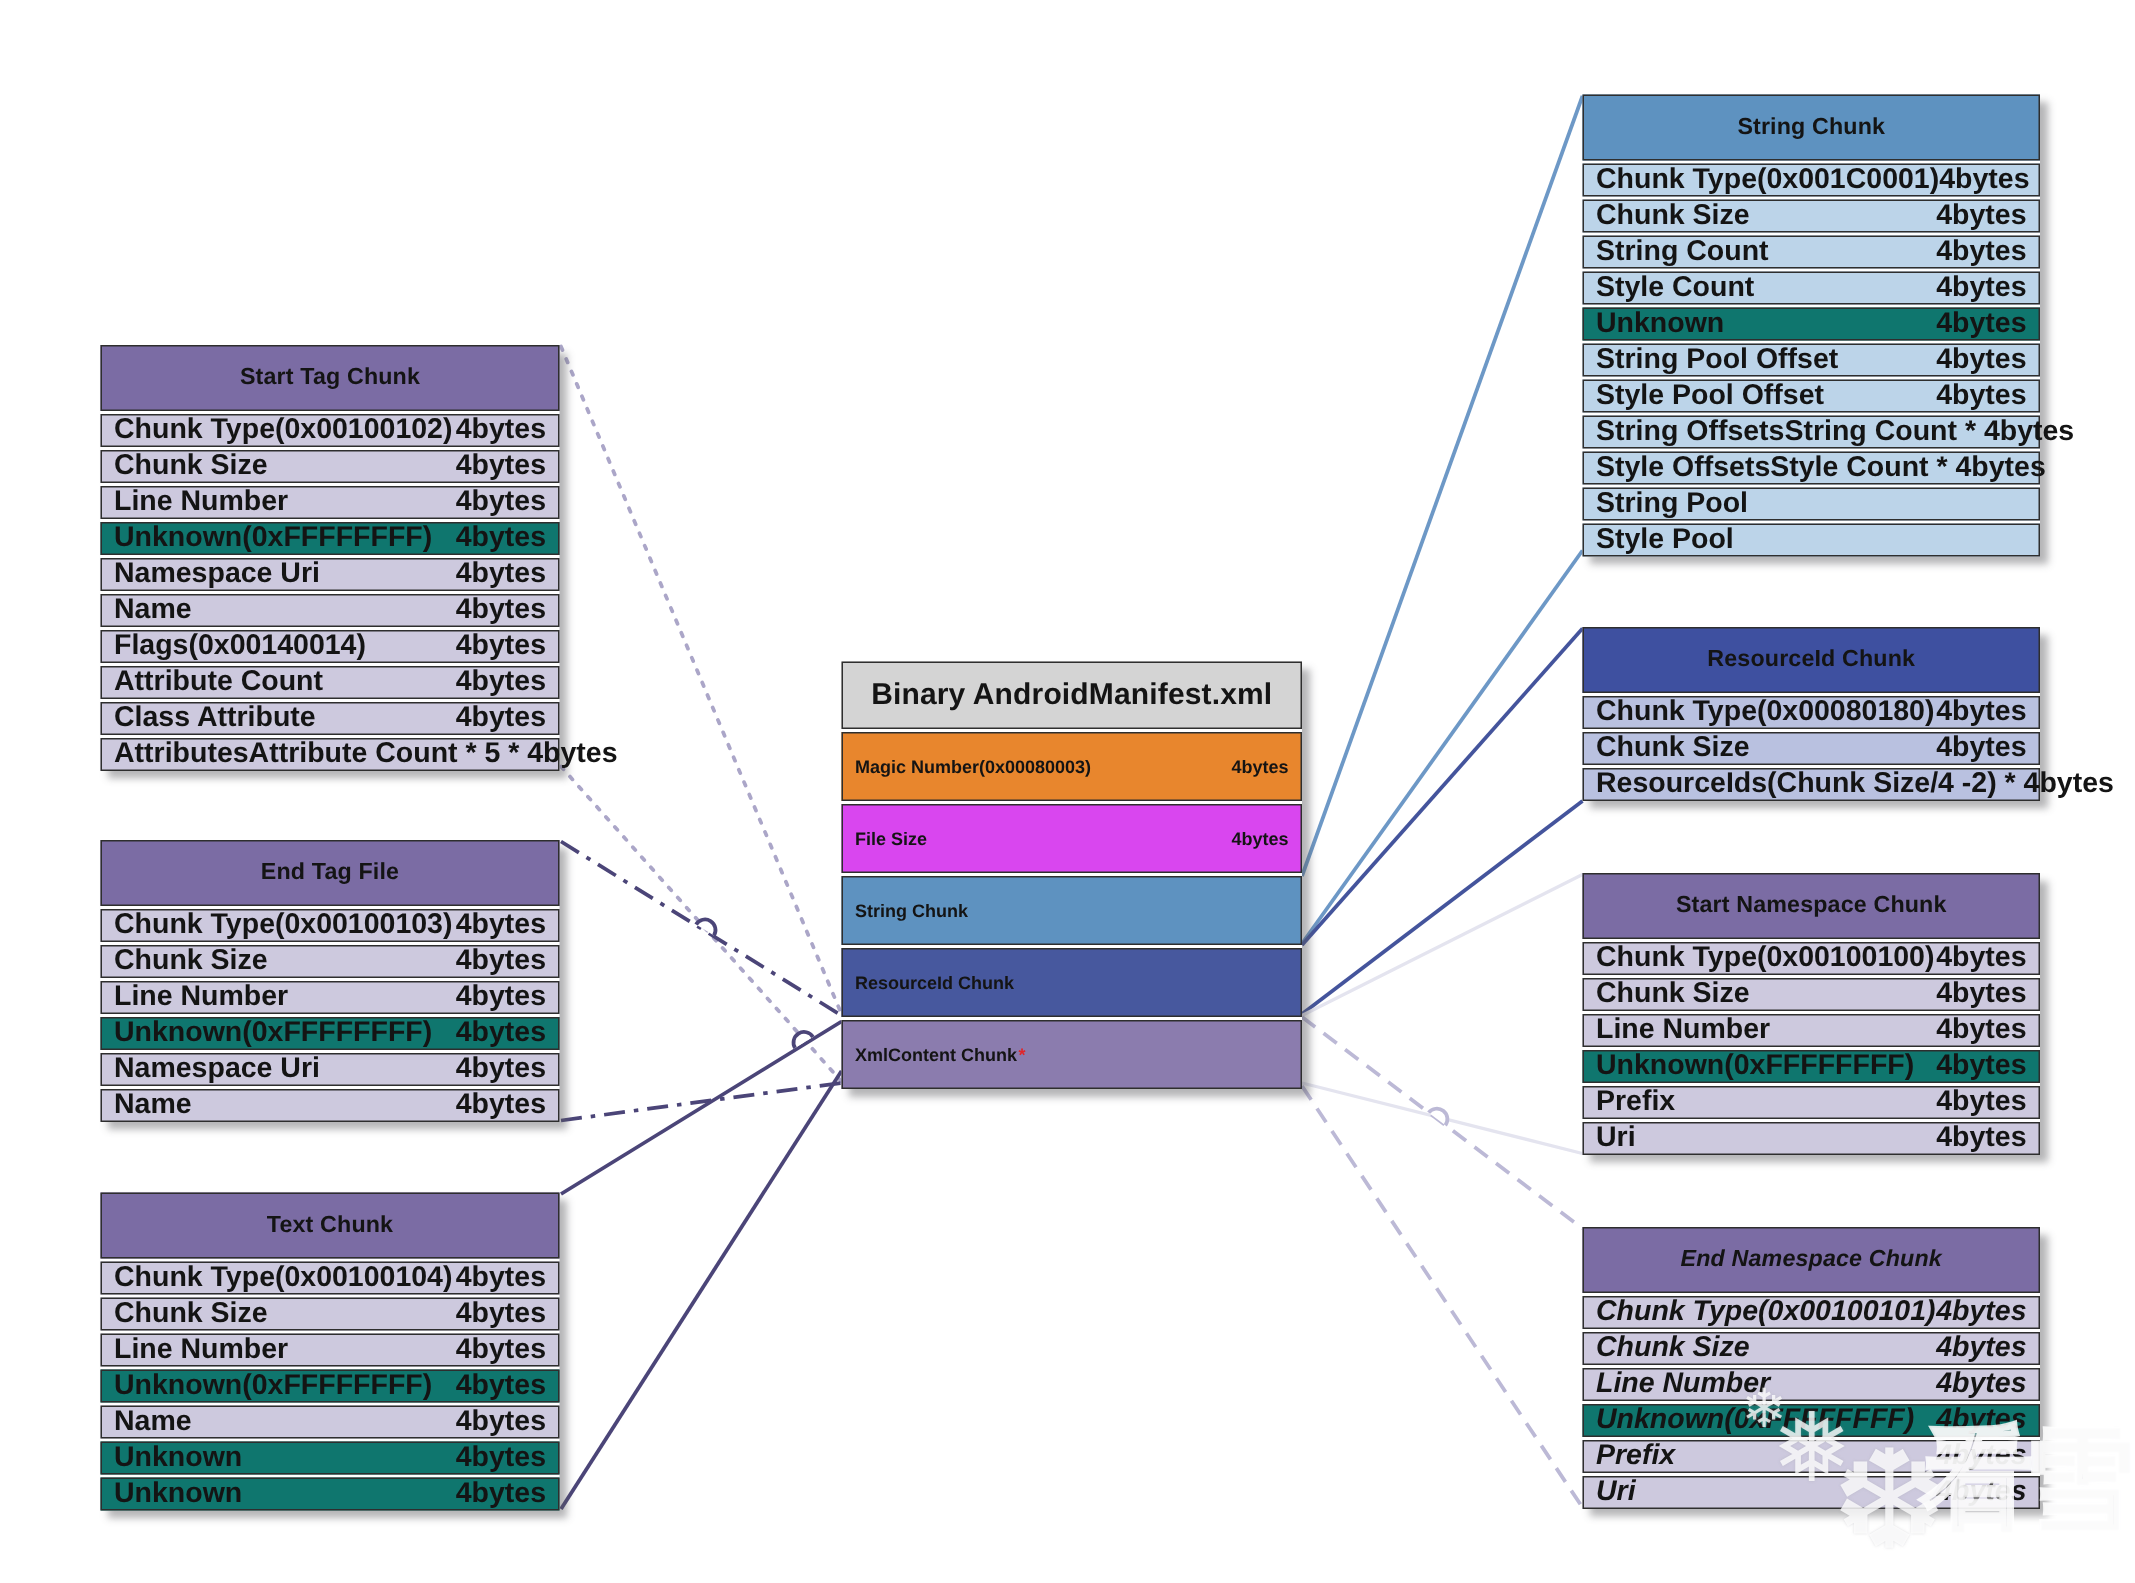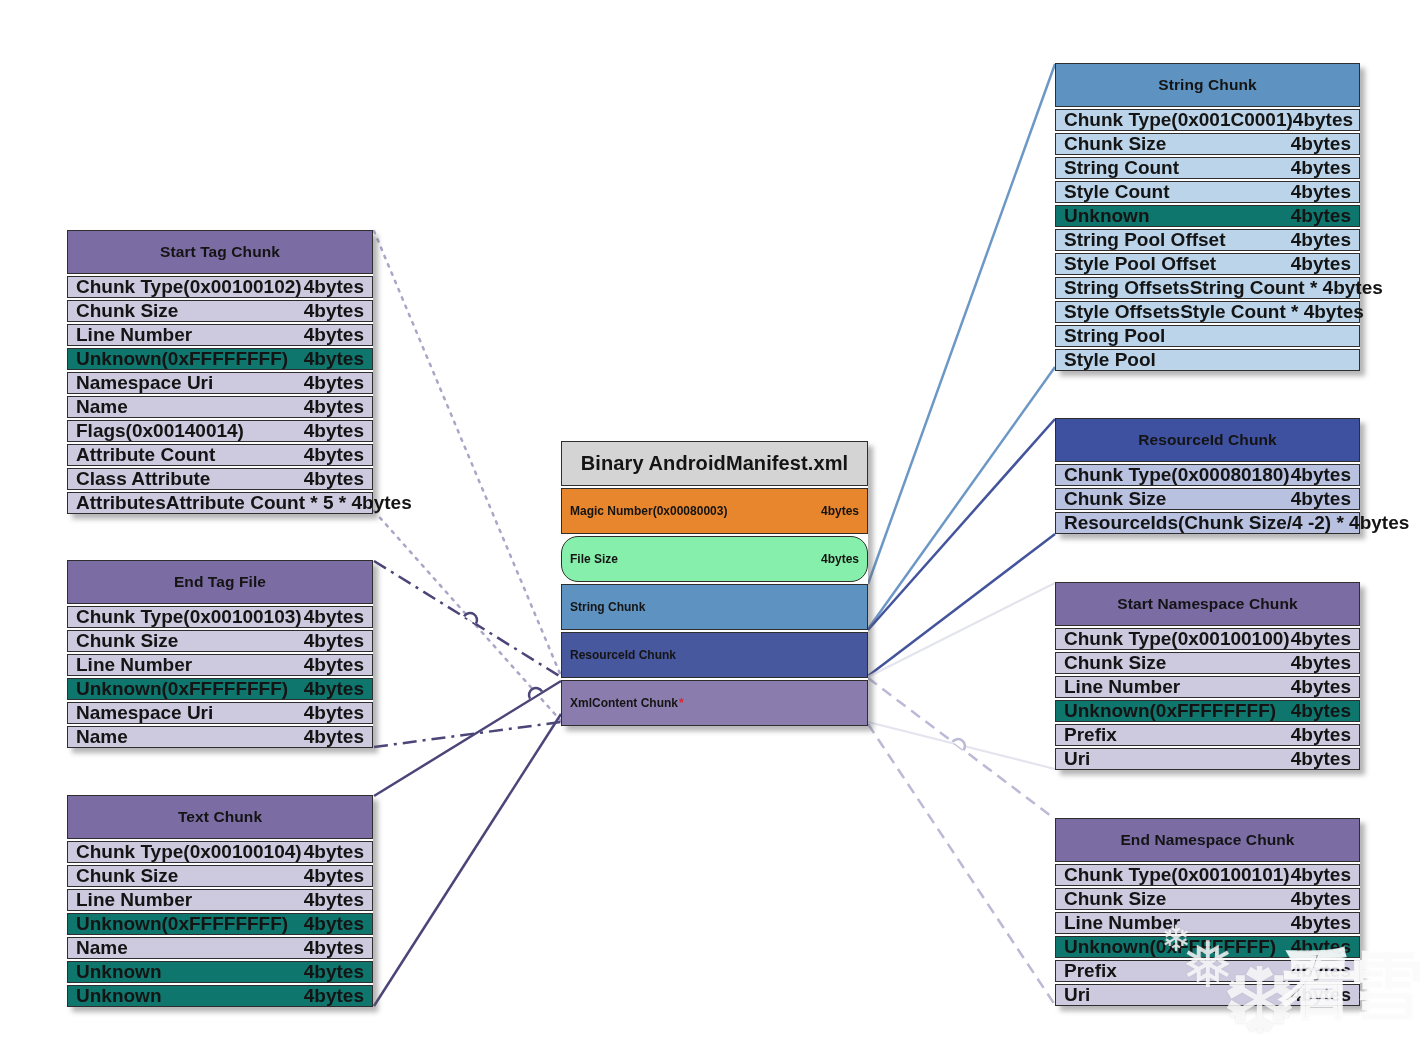--- a/index.html
+++ b/index.html
@@ -24,21 +24,21 @@
   
   .th-purple{background:#7b6ca4;}
   .tr-lav{background:#cdc9de;}
   .th-blue{background:#5e92c0;}
   .tr-lblue{background:#bcd4e9;}
   .th-navy{background:#3e50a0;}
   .tr-lnavy{background:#b9c1e0;}
   .tr-green{background:#0f766e;}
   .c-gray{background:#d4d4d4;}
   .c-orange{background:#e8862d;}
-  .c-olive{background:#86efac;border-radius:17px;}
+  .c-olive{background:#d946ef;}
   .c-blue{background:#5e92c0;}
   .c-navy{background:#47589e;}
   .c-violet{background:#8b7cae;}
   .red-star{color:#e0262a;margin-left:1px;}
 
   
   .watermark{position:absolute;right:0;bottom:0;width:260px;height:140px;pointer-events:none;}
   .watermark .sf{position:absolute;color:rgba(255,255,255,.78);
                  text-shadow:0 0 2px rgba(160,160,170,.35);line-height:1;}
   .watermark .sf1{left:18px;top:18px;font-size:64px;}
@@ -256,21 +256,21 @@
       </div>
       <div class="row tr-lav">
         <span class="lbl">Prefix</span>
         <span class="val">4bytes</span>
       </div>
       <div class="row tr-lav">
         <span class="lbl">Uri</span>
         <span class="val">4bytes</span>
       </div>
     </div>
-    <div class="box" style="left: 1055px; top: 818px; width: 305px;">
+    <div class="box" style="left: 1055px; top: 818px; width: 305px; font-style: italic;">
       <div class="hdr th-purple">End Namespace Chunk</div>
       <div class="row tr-lav">
         <span class="lbl">Chunk Type(0x00100101)</span>
         <span class="val">4bytes</span>
       </div>
       <div class="row tr-lav">
         <span class="lbl">Chunk Size</span>
         <span class="val">4bytes</span>
       </div>
       <div class="row tr-lav">

